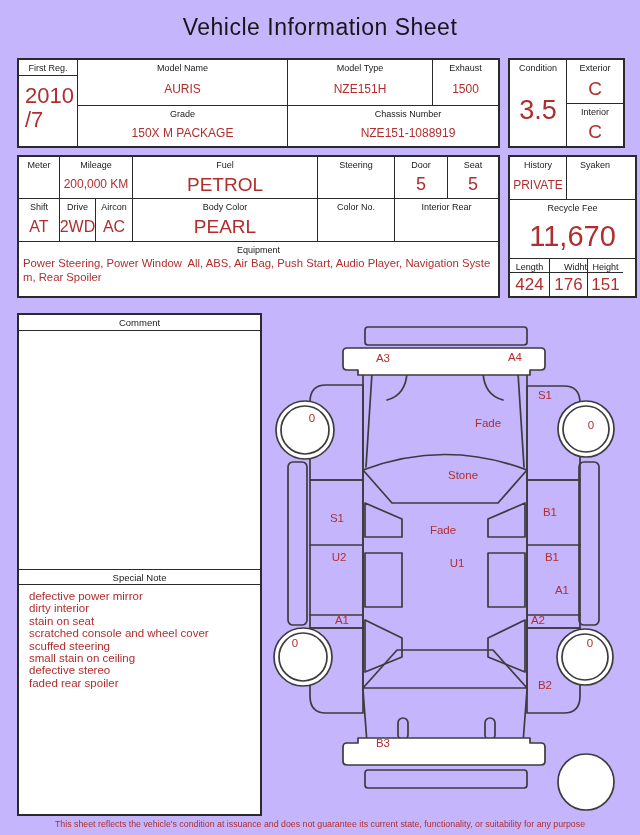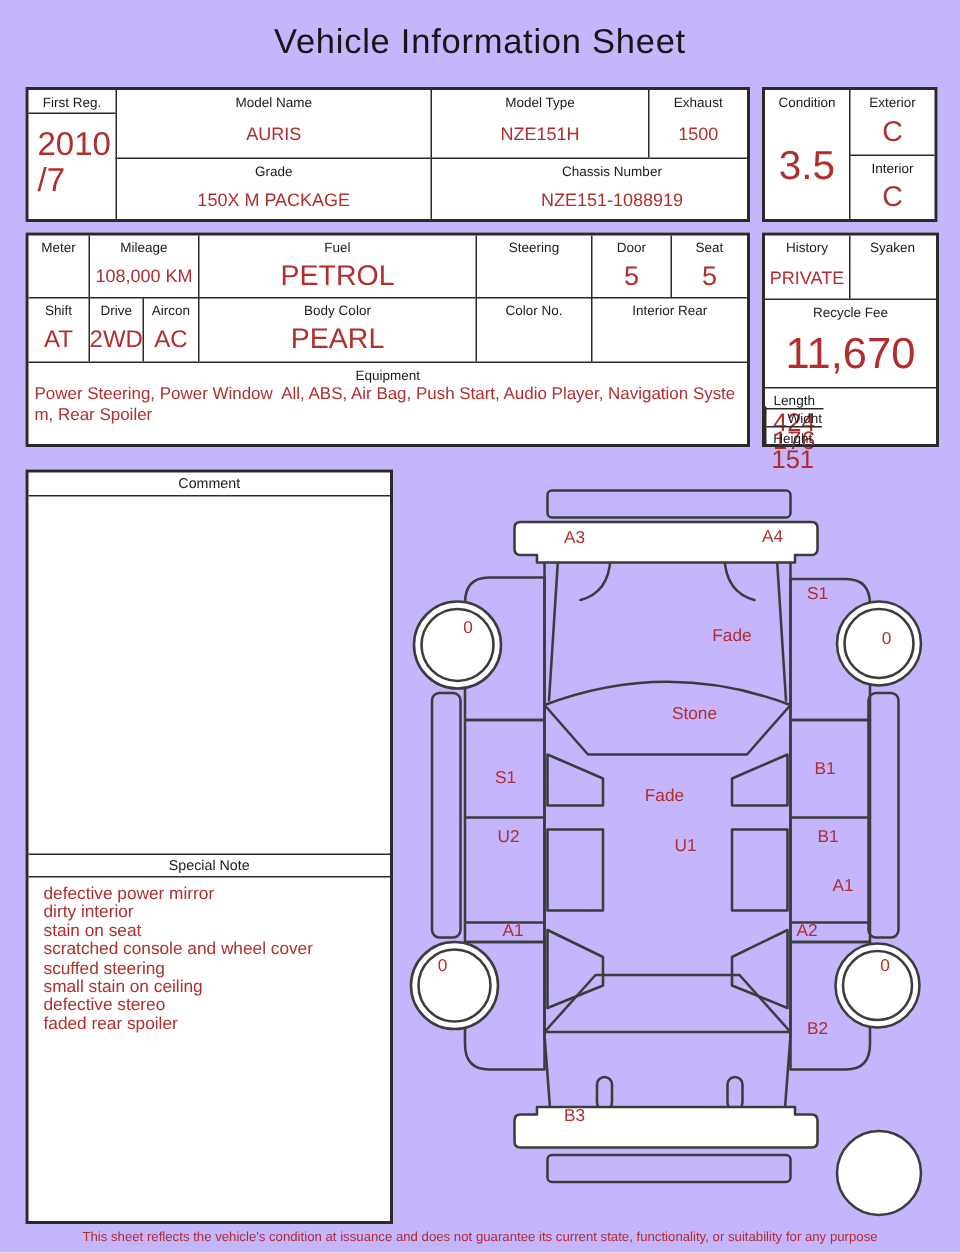--- a/index.html
+++ b/index.html
@@ -98,21 +98,21 @@
   </div>
 
   <div class="box" style="left:17px; top:155px; width:483px; height:143px;">
     <div class="grid" style="grid-template-columns:40px 36px 37px 185px 77px 53px 51px; grid-template-rows:41px 43px 13px 42px;">
       <div class="cell" style="grid-row:1; grid-column:1;">
         <div class="hdr">Meter</div>
         <div class="val v12"></div>
       </div>
       <div class="cell bl" style="grid-row:1; grid-column:2/4;">
         <div class="hdr">Mileage</div>
-        <div class="val v12">108,000 KM</div>
+        <div class="val v12">200,000 KM</div>
       </div>
       <div class="cell bl" style="grid-row:1; grid-column:4;">
         <div class="hdr">Fuel</div>
         <div class="val v19">PETROL</div>
       </div>
       <div class="cell bl" style="grid-row:1; grid-column:5;">
         <div class="hdr">Steering</div>
         <div class="val v12"></div>
       </div>
       <div class="cell bl" style="grid-row:1; grid-column:6;">
@@ -147,36 +147,36 @@
       <div class="cell bl bt" style="grid-row:2; grid-column:6/8;">
         <div class="hdr">Interior Rear</div>
         <div class="val v12"></div>
       </div>
 
       <div class="hdr bt" style="grid-row:3; grid-column:1/8;">Equipment</div>
       <div class="equip-text" style="grid-row:4;">Power Steering, Power Window  All, ABS, Air Bag, Push Start, Audio Player, Navigation System, Rear Spoiler</div>
     </div>
   </div>
 
-  <div class="box" style="left:508px; top:155px; width:118px; height:143px;">
+  <div class="box" style="left:508px; top:155px; width:129px; height:143px;">
     <div style="display:flex; height:42px;">
       <div class="cell" style="width:56px;">
         <div class="hdr">History</div>
         <div class="val v12">PRIVATE</div>
       </div>
       <div class="cell bl" style="width:57px;">
         <div class="hdr">Syaken</div>
         <div class="val v12"></div>
       </div>
     </div>
     <div class="cell bt" style="height:59px;">
       <div class="hdr">Recycle Fee</div>
       <div class="val v23">11,670</div>
     </div>
-    <div class="bt" style="display:flex; height:38px;flex-direction:column;">
+    <div class="bt" style="display:flex; height:38px;">
       <div class="cell" style="width:39px;">
         <div class="hdr" style="border-bottom:1px solid #2a2a2a; height:14px;">Length</div>
         <div class="val v17">424</div>
       </div>
       <div class="cell bl" style="width:38px;">
         <div class="hdr" style="border-bottom:1px solid #2a2a2a; height:14px;text-align:right;">Widht</div>
         <div class="val v17">176</div>
       </div>
       <div class="cell bl" style="width:36px;">
         <div class="hdr" style="border-bottom:1px solid #2a2a2a; height:14px;">Height</div>

